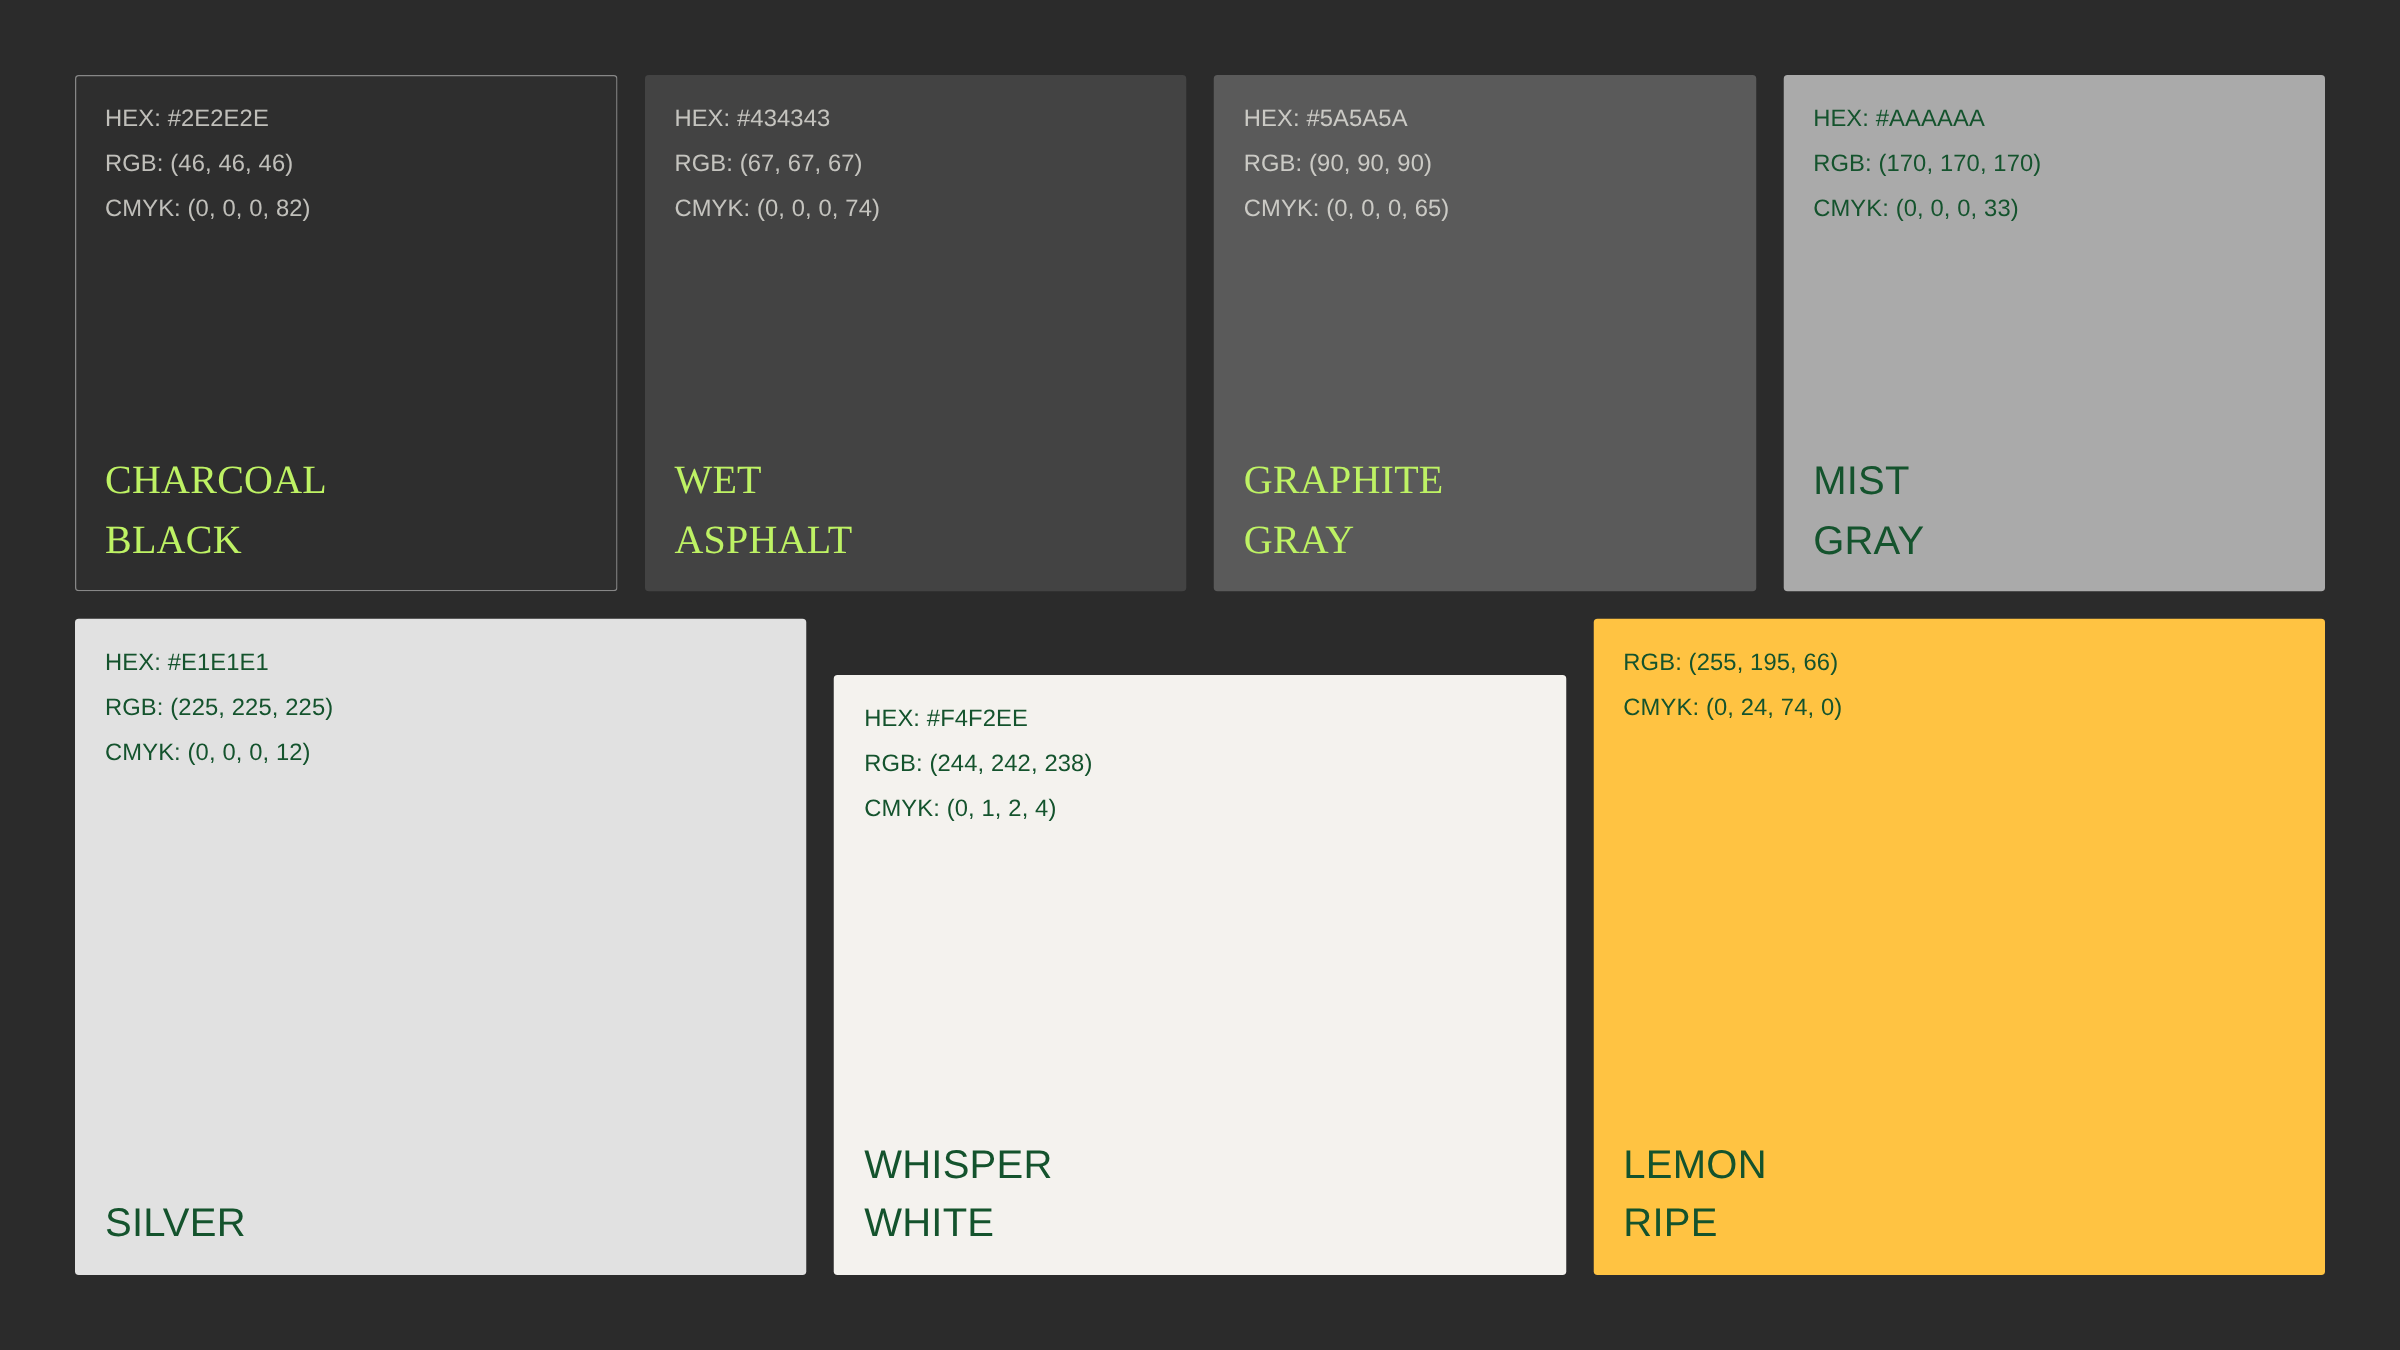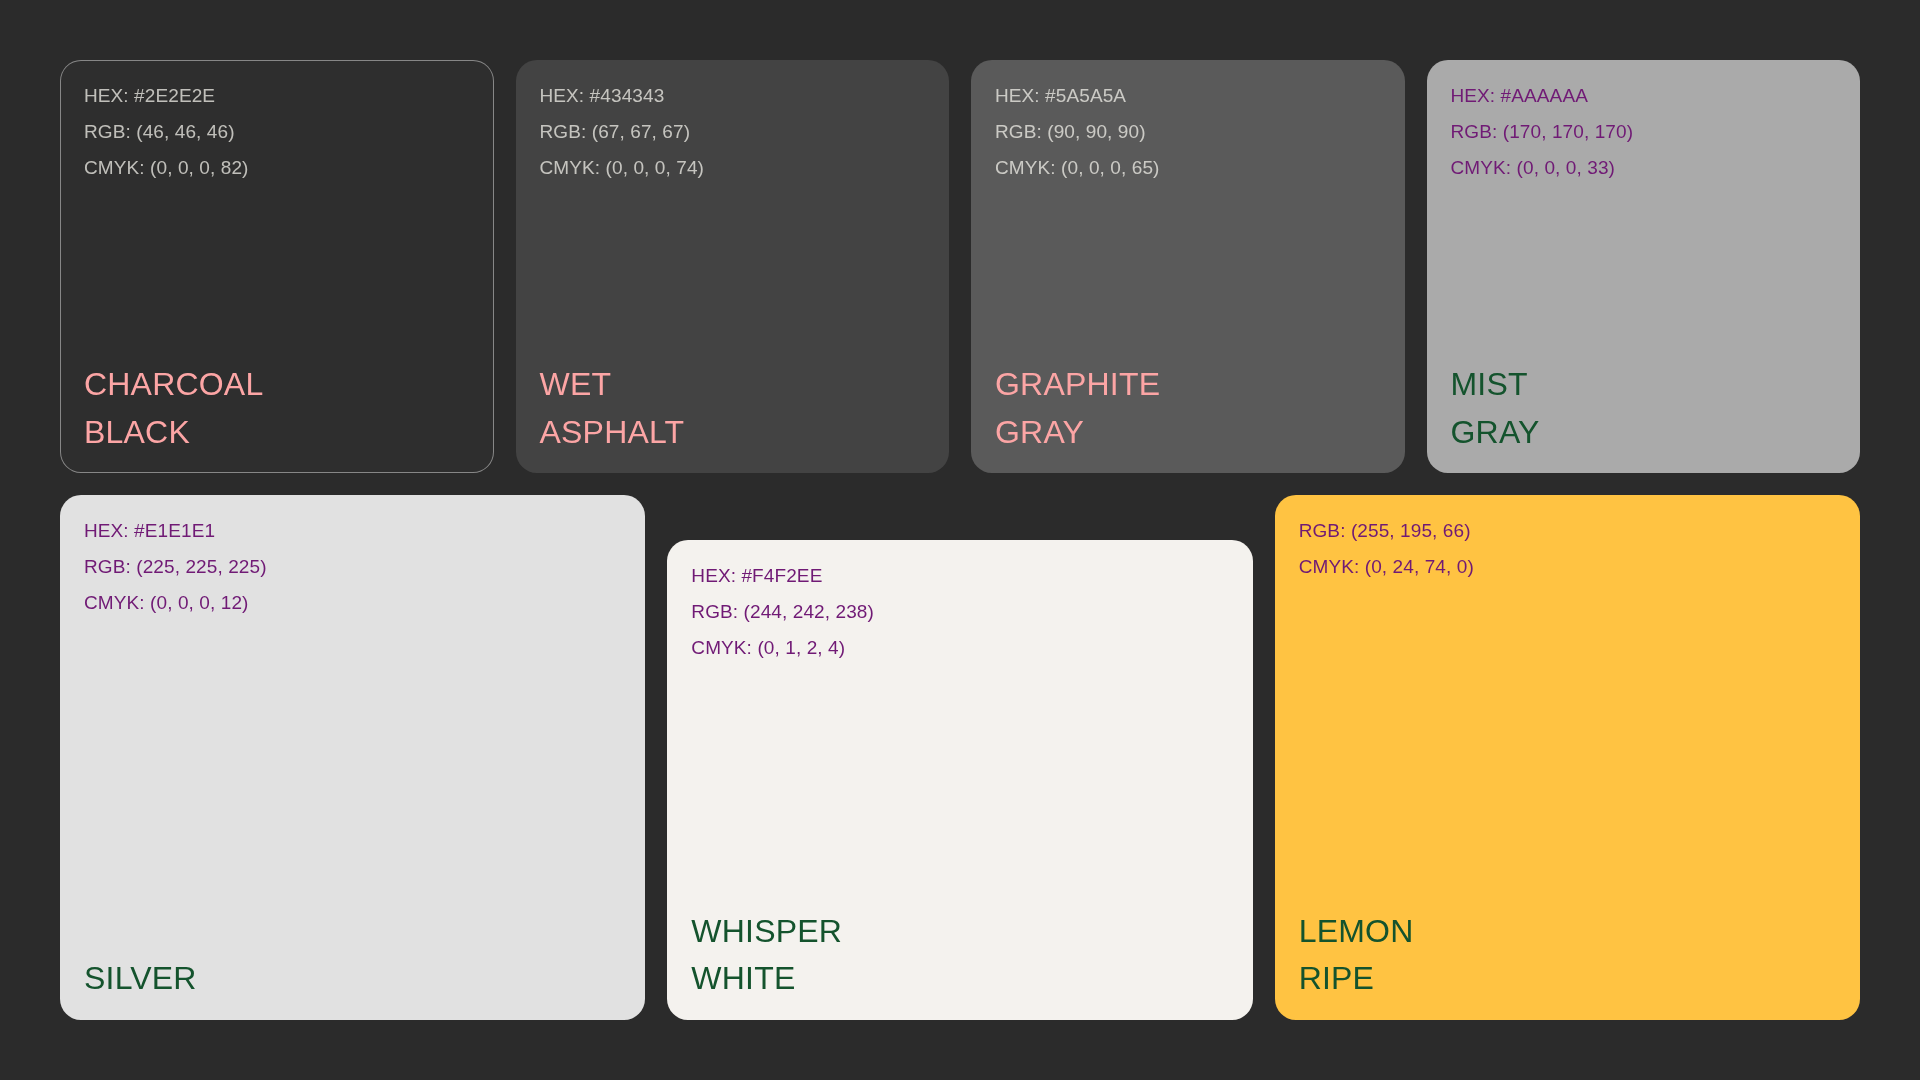--- a/index.html
+++ b/index.html
@@ -27,21 +27,21 @@
     display:flex;
     gap:22px;
     width:100%;
   }
 
   #row-top    { height:415px; }
   #row-bottom { height:527px; }
 
   .swatch-card {
     flex:1 1 0;
-    border-radius:21px;
+    border-radius:3px;
     padding:26px 24px 22px 24px;
     display:flex;
     flex-direction:column;
     justify-content:space-between;
     overflow:hidden;
     position:relative;
   }
 
   
   .swatch-card.has-outline {
@@ -67,24 +67,24 @@
     letter-spacing:0.2px;
     font-weight:400;
     font-variant-caps: unicase;
     font-feature-settings: "unic" 1;
   }
 
   .name-line { display:block; white-space:nowrap; }
 
   
   .tone-light .meta-line   { color:rgba(243,241,235,0.74); }
-  .tone-light .swatch-name { color:#fca5a5; }
+  .tone-light .swatch-name { color:#bef264;font-family:Liberation Serif, serif; }
 
   
-  .tone-dark .meta-line   { color:#701a75; }
+  .tone-dark .meta-line   { color:#14532d; }
   .tone-dark .swatch-name { color:#14532d; }
 </style>
 </head>
 <body style="background: rgb(43, 43, 43);">
 
 <div id="palette-board">
   <div class="palette-row" id="row-top">
       <div class="swatch-card tone-light has-outline" style="background: rgb(46, 46, 46);">
     <div class="swatch-meta">
       <span class="meta-line">HEX: #2E2E2E</span>

